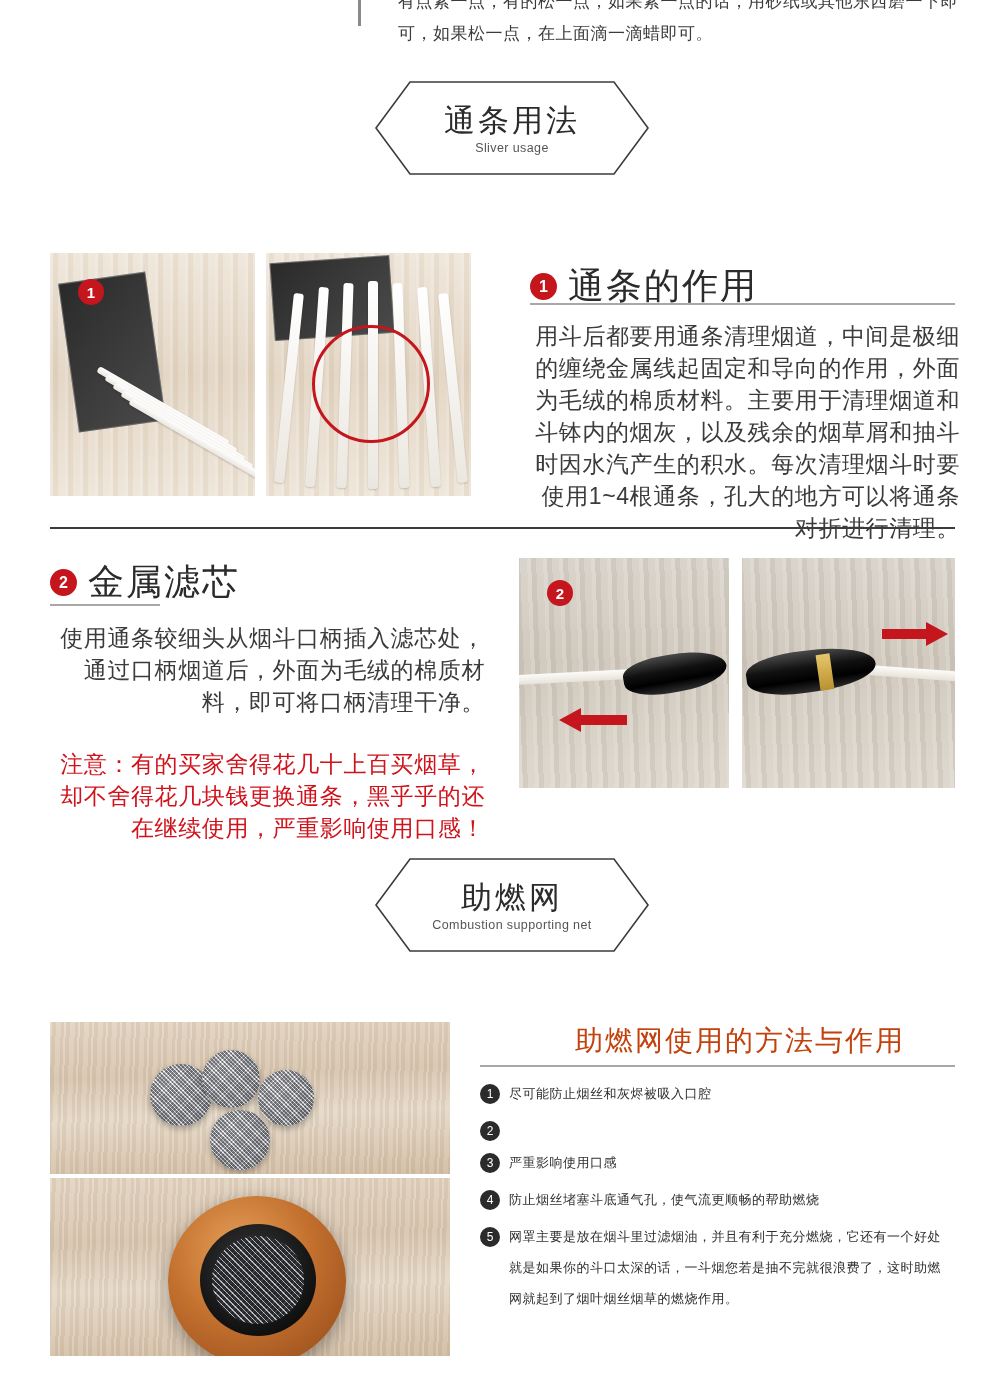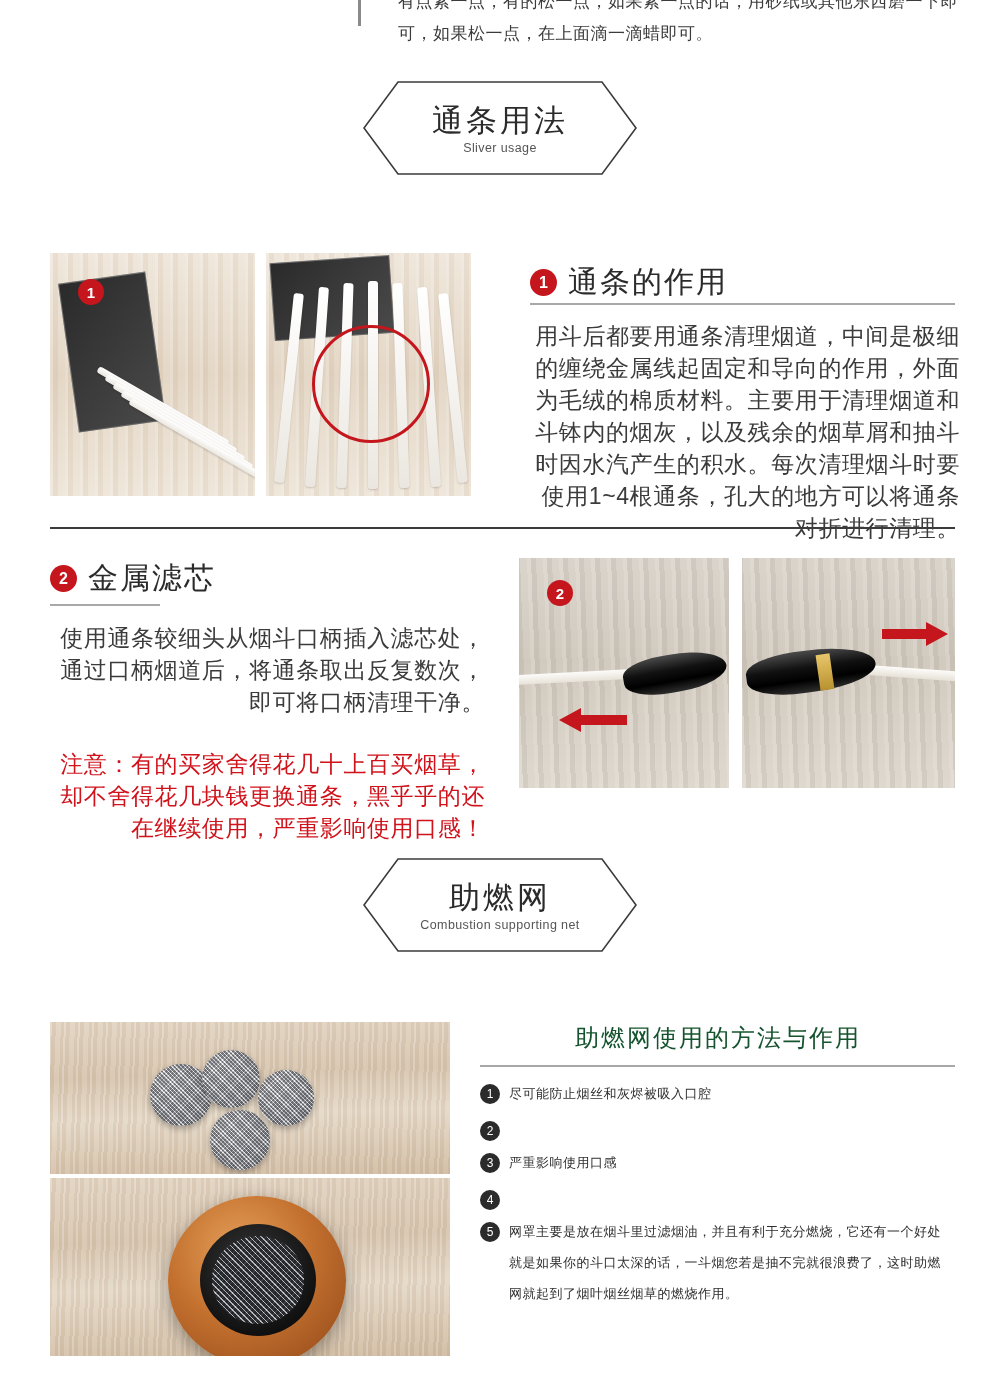--- a/index.html
+++ b/index.html
@@ -33,21 +33,21 @@
     font-size: 17px;
     line-height: 32px;
     color: #3b3b3b;
     letter-spacing: 0.5px;
   }
 
   
   .hex-wrap {
     position: absolute;
     width: 280px; height: 100px;
-    left: 360px;
+    left: 372px;
   }
   .hex {
     position: absolute; inset: 0;
   }
   .hex svg { display: block; }
   .hex-text {
     position: absolute; inset: 0;
     display: flex; flex-direction: column;
     align-items: center; justify-content: center;
   }
@@ -110,21 +110,21 @@
   }
   .num-badge {
     width: 27px; height: 27px; border-radius: 50%;
     background: #c4161c; color: #fff;
     font-size: 16px; font-weight: bold;
     display: flex; align-items: center; justify-content: center;
     margin-right: 11px;
     flex: none;
   }
   .head-title {
-    font-size: 30px; color: #2b2b2b; letter-spacing: 2px;
+    font-size: 36px; color: #2b2b2b; letter-spacing: 2px;
   }
   .rule {
     position: absolute;
     height: 2px; background: #a8a8a8;
   }
   .body-text {
     position: absolute;
     font-size: 23px;
     line-height: 32px;
     color: #3b3b3b;
@@ -158,21 +158,21 @@
     margin-right: 9px;
     margin-top: 6px;
   }
   .btext {
     font-size: 13px; line-height: 31px; color: #2f2f2f;
     letter-spacing: 0.5px;
   }
 
   .big-title {
     position: absolute;
-    font-size: 24px; color: #14532d; letter-spacing: 2px;
+    font-size: 28px; color: #c2410c; letter-spacing: 2px;
   }
 
   
   .stick {
     position: absolute;
     background: linear-gradient(180deg,#ffffff,#ebe7e0);
     border-radius: 3px;
     box-shadow: 0 1px 2px rgba(0,0,0,0.18);
   }
   .pouch {
@@ -279,21 +279,21 @@
 <div class="rule" style="left:530px; top:303px; width:425px;"></div>
 <div class="body-text" style="left:530px; top:320px; width:430px;">用斗后都要用通条清理烟道，中间是极细的缠绕金属线起固定和导向的作用，外面为毛绒的棉质材料。主要用于清理烟道和斗钵内的烟灰，以及残余的烟草屑和抽斗时因水汽产生的积水。每次清理烟斗时要使用1~4根通条，孔大的地方可以将通条对折进行清理。</div>
 
 <div class="divider" style="left:50px; top:527px; width:905px;"></div>
 
 <div class="head-row" style="left:50px; top:558px;">
   <div class="num-badge">2</div>
   <div class="head-title">金属滤芯</div>
 </div>
 <div class="rule" style="left:50px; top:604px; width:110px;"></div>
-<div class="body-text" style="left:50px; top:622px; width:435px;">使用通条较细头从烟斗口柄插入滤芯处，通过口柄烟道后，将通条取出反复数次，即可将口柄清理干净。</div>
+<div class="body-text" style="left:50px; top:622px; width:435px;">使用通条较细头从烟斗口柄插入滤芯处，通过口柄烟道后，外面为毛绒的棉质材料，即可将口柄清理干净。</div>
 <div class="body-text red" style="left:50px; top:708px; width:435px;margin-top:40px;">注意：有的买家舍得花几十上百买烟草，却不舍得花几块钱更换通条，黑乎乎的还在继续使用，严重影响使用口感！</div>
 
 <div class="photo" style="left:519px; top:558px; width:210px; height:230px;">
   <div class="wood gray"></div>
   <div class="cord" style="left:-4px; top:114px; width:118px; height:10px; transform:rotate(-3deg);"></div>
   <div class="mouthpiece" style="left:104px; top:96px; width:104px; height:38px; transform:rotate(-10deg);"></div>
   <div class="arrow-red" style="left:40px; top:148px;">
     <svg width="68" height="28" viewBox="0 0 68 28">
       <polygon points="0,14 22,2 22,9 68,9 68,19 22,19 22,26" fill="#c4161c"></polygon>
     </svg>
@@ -350,18 +350,19 @@
   </div>
   <div class="bitem">
     <div class="bnum">2</div>
   </div>
   <div class="bitem">
     <div class="bnum">3</div>
     <div class="btext">严重影响使用口感</div>
   </div>
   <div class="bitem">
     <div class="bnum">4</div>
+    <div class="btext">防止烟丝堵塞斗底通气孔，使气流更顺畅的帮助燃烧</div>
   </div>
   <div class="bitem">
     <div class="bnum">5</div>
     <div class="btext">网罩主要是放在烟斗里过滤烟油，并且有利于充分燃烧，它还有一个好处就是如果你的斗口太深的话，一斗烟您若是抽不完就很浪费了，这时助燃网就起到了烟叶烟丝烟草的燃烧作用。</div>
   </div>
 </div>
 
 </body></html>

